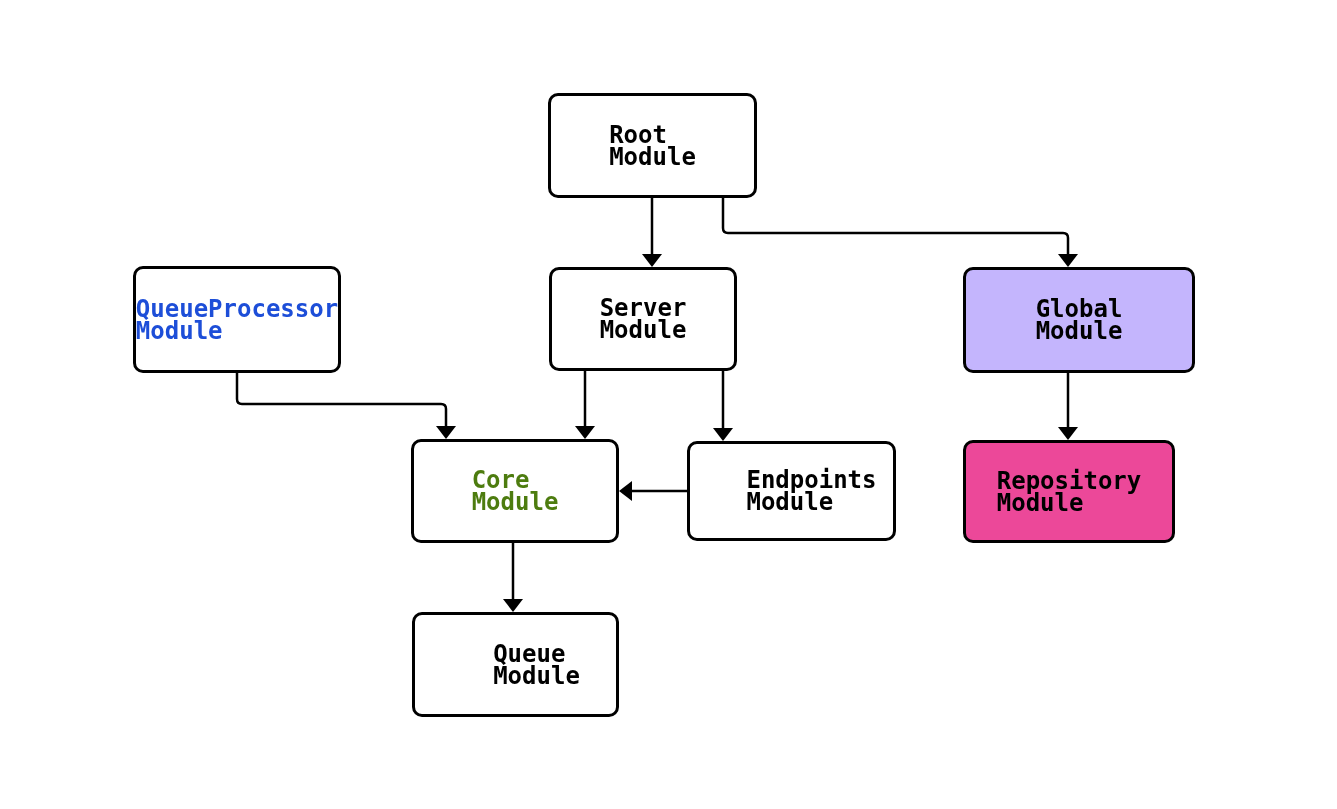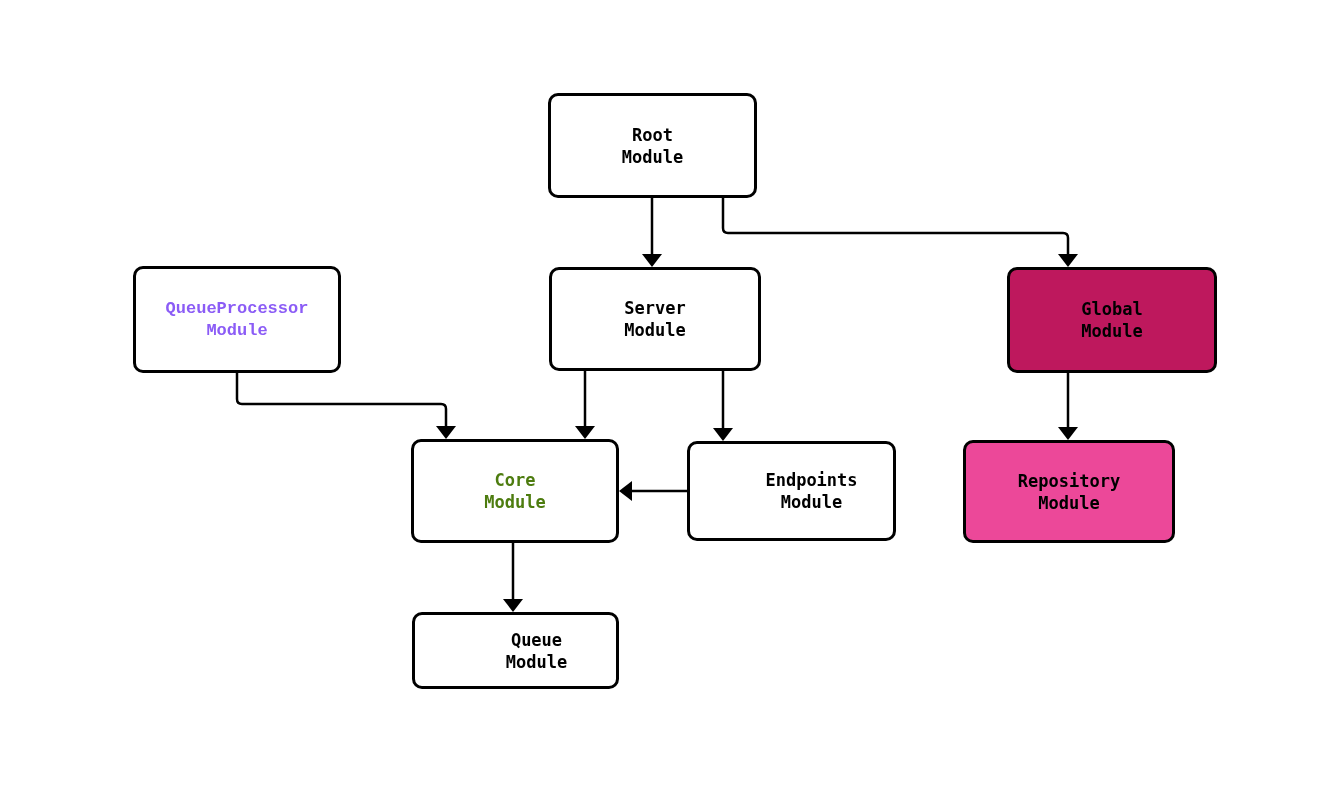--- a/index.html
+++ b/index.html
@@ -27,23 +27,23 @@
     box-sizing: border-box;
     background: #ffffff;
     border: 3px solid #000000;
     border-radius: 10px;
     display: flex;
     align-items: center;
     justify-content: center;
   }
   .node-label {
     white-space: pre-line;
-    text-align: center;
+    text-align: left;
     font-weight: bold;
-    font-size: 17px;
+    font-size: 24px;
     line-height: 22px;
     color: #000000;
     letter-spacing: 0px;
   }
 </style>
 </head>
 <body>
 
 <div id="canvas" style="background: rgb(255, 255, 255);">
 
@@ -65,47 +65,47 @@
       <path d="M 513 543 L 513 599" fill="none" stroke="#000000" stroke-width="2.5"></path>
       <polygon points="513,612 503,599 523,599" fill="#000000"></polygon>
     </svg>
 
   <div class="node" style="left: 548px; top: 93px; width: 209px; height: 105px; background: rgb(255, 255, 255); border-color: rgb(0, 0, 0);">
     <span class="node-label" style="color: rgb(0, 0, 0);">Root
 Module</span>
   </div>
 
   <div class="node" style="left: 133px; top: 266px; width: 208px; height: 107px; background: rgb(255, 255, 255); border-color: rgb(0, 0, 0);">
-    <span class="node-label" style="color: #8b5cf6; font-family: Liberation Mono, monospace;">QueueProcessor
+    <span class="node-label" style="color: #1d4ed8;">QueueProcessor
 Module</span>
   </div>
 
-  <div class="node" style="left: 549px; top: 267px; width: 212px; height: 104px; background: rgb(255, 255, 255); border-color: rgb(0, 0, 0);">
+  <div class="node" style="left: 549px; top: 267px; width: 188px; height: 104px; background: rgb(255, 255, 255); border-color: rgb(0, 0, 0);">
     <span class="node-label" style="color: rgb(0, 0, 0);">Server
 Module</span>
   </div>
 
-  <div class="node" style="left: 963px; top: 267px; width: 210px; height: 106px; background: #be185d; border-color: rgb(0, 0, 0); margin-left: 44px;">
+  <div class="node" style="left: 963px; top: 267px; width: 232px; height: 106px; background: #c4b5fd; border-color: rgb(0, 0, 0);">
     <span class="node-label" style="color: rgb(0, 0, 0);">Global
 Module</span>
   </div>
 
   <div class="node" style="left: 411px; top: 439px; width: 208px; height: 104px; background: rgb(255, 255, 255); border-color: rgb(0, 0, 0);">
     <span class="node-label" style="color: #4d7c0f;">Core
 Module</span>
   </div>
 
   <div class="node" style="left: 687px; top: 441px; width: 209px; height: 100px; background: rgb(255, 255, 255); border-color: rgb(0, 0, 0);">
     <span class="node-label" style="color: rgb(0, 0, 0); margin-left: 40px;">Endpoints
 Module</span>
   </div>
 
   <div class="node" style="left: 963px; top: 440px; width: 212px; height: 103px; background: #ec4899; border-color: rgb(0, 0, 0);">
     <span class="node-label" style="color: rgb(0, 0, 0);">Repository
 Module</span>
   </div>
 
-  <div class="node" style="left: 412px; top: 612px; width: 207px; height: 77px; background: rgb(255, 255, 255); border-color: rgb(0, 0, 0); padding-left: 42px;">
+  <div class="node" style="left: 412px; top: 612px; width: 207px; height: 105px; background: rgb(255, 255, 255); border-color: rgb(0, 0, 0); padding-left: 42px;">
     <span class="node-label" style="color: rgb(0, 0, 0);">Queue
 Module</span>
   </div>
 
 </div>
 
 </body></html>

